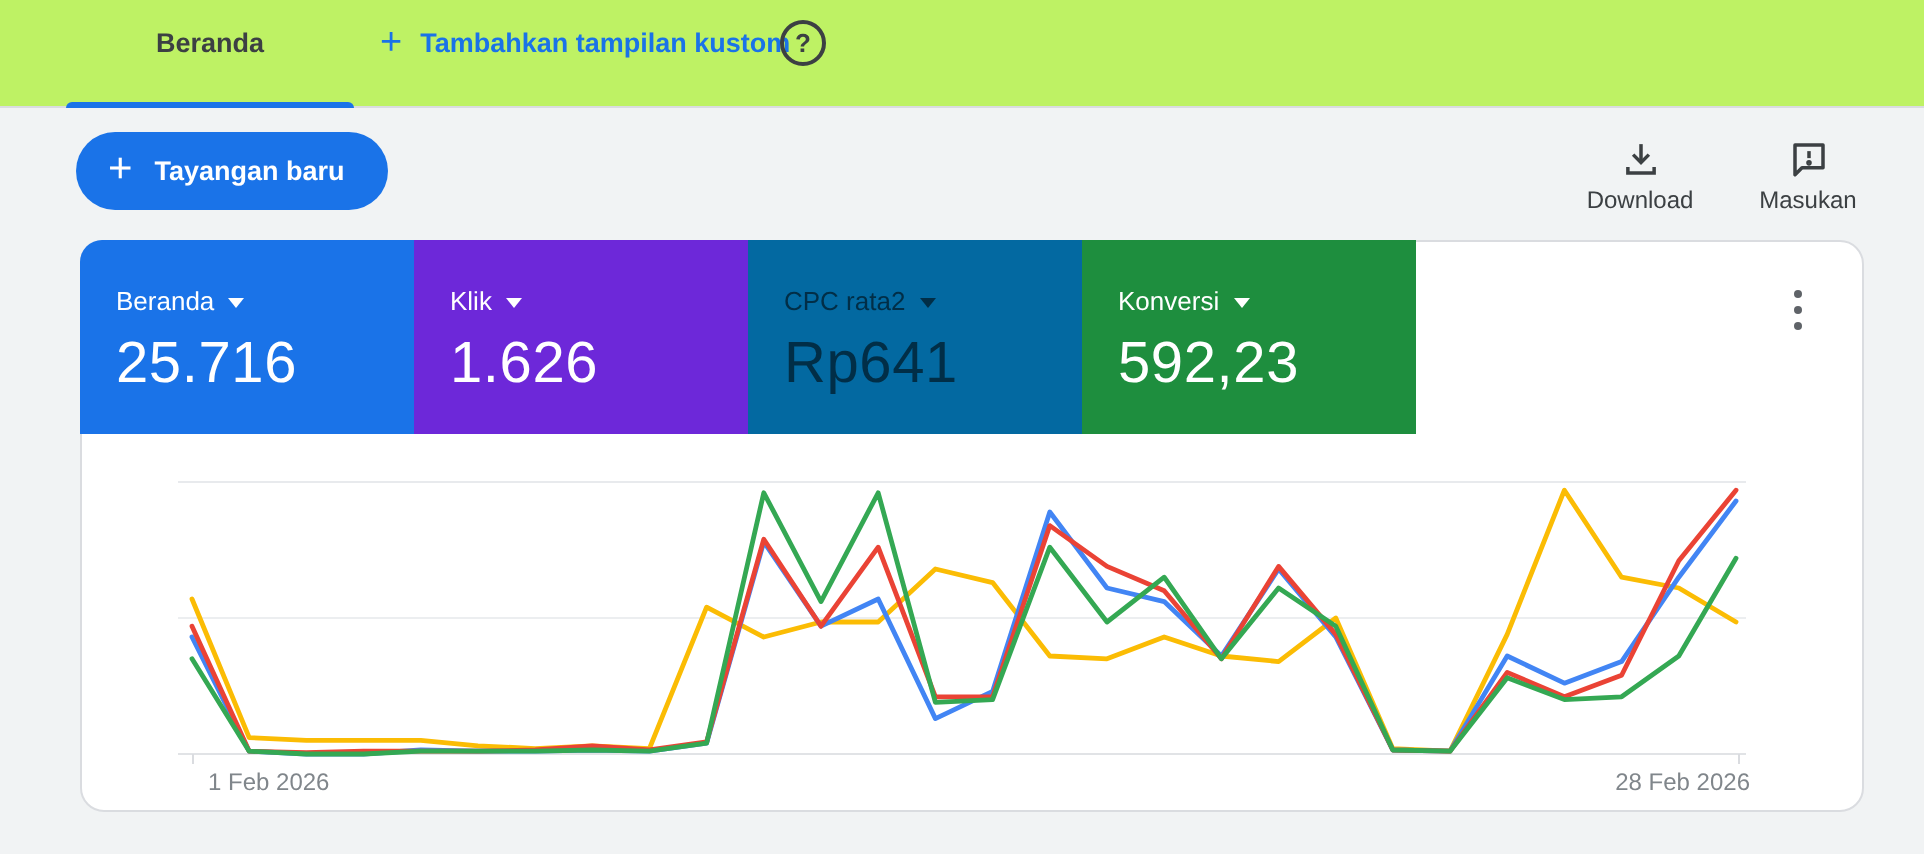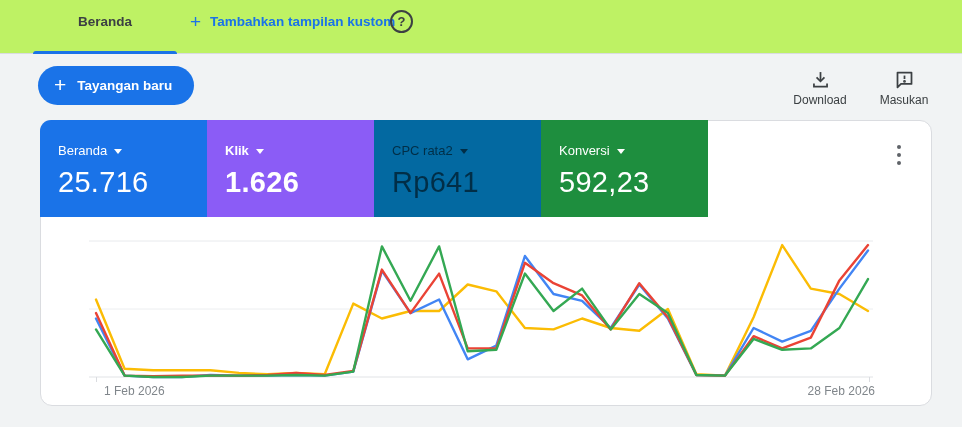--- a/index.html
+++ b/index.html
@@ -97,21 +97,21 @@
   <div class="card">
 
     <div class="metrics">
       <div class="metric" style="background: rgb(26, 115, 232); color: rgb(255, 255, 255);">
         <div class="mlabel">
           <span>Beranda</span>
           <span class="caret"></span>
         </div>
         <div class="mvalue">25.716</div>
       </div>
-      <div class="metric" style="background: #8b5cf6; color: rgb(255, 255, 255); font-weight: bold;">
+      <div class="metric" style="background: #6d28d9; color: rgb(255, 255, 255);">
         <div class="mlabel">
           <span>Klik</span>
           <span class="caret"></span>
         </div>
         <div class="mvalue">1.626</div>
       </div>
       <div class="metric" style="background: #0369a1; color: rgba(0, 0, 0, 0.56);">
         <div class="mlabel">
           <span>CPC rata2</span>
           <span class="caret"></span>

